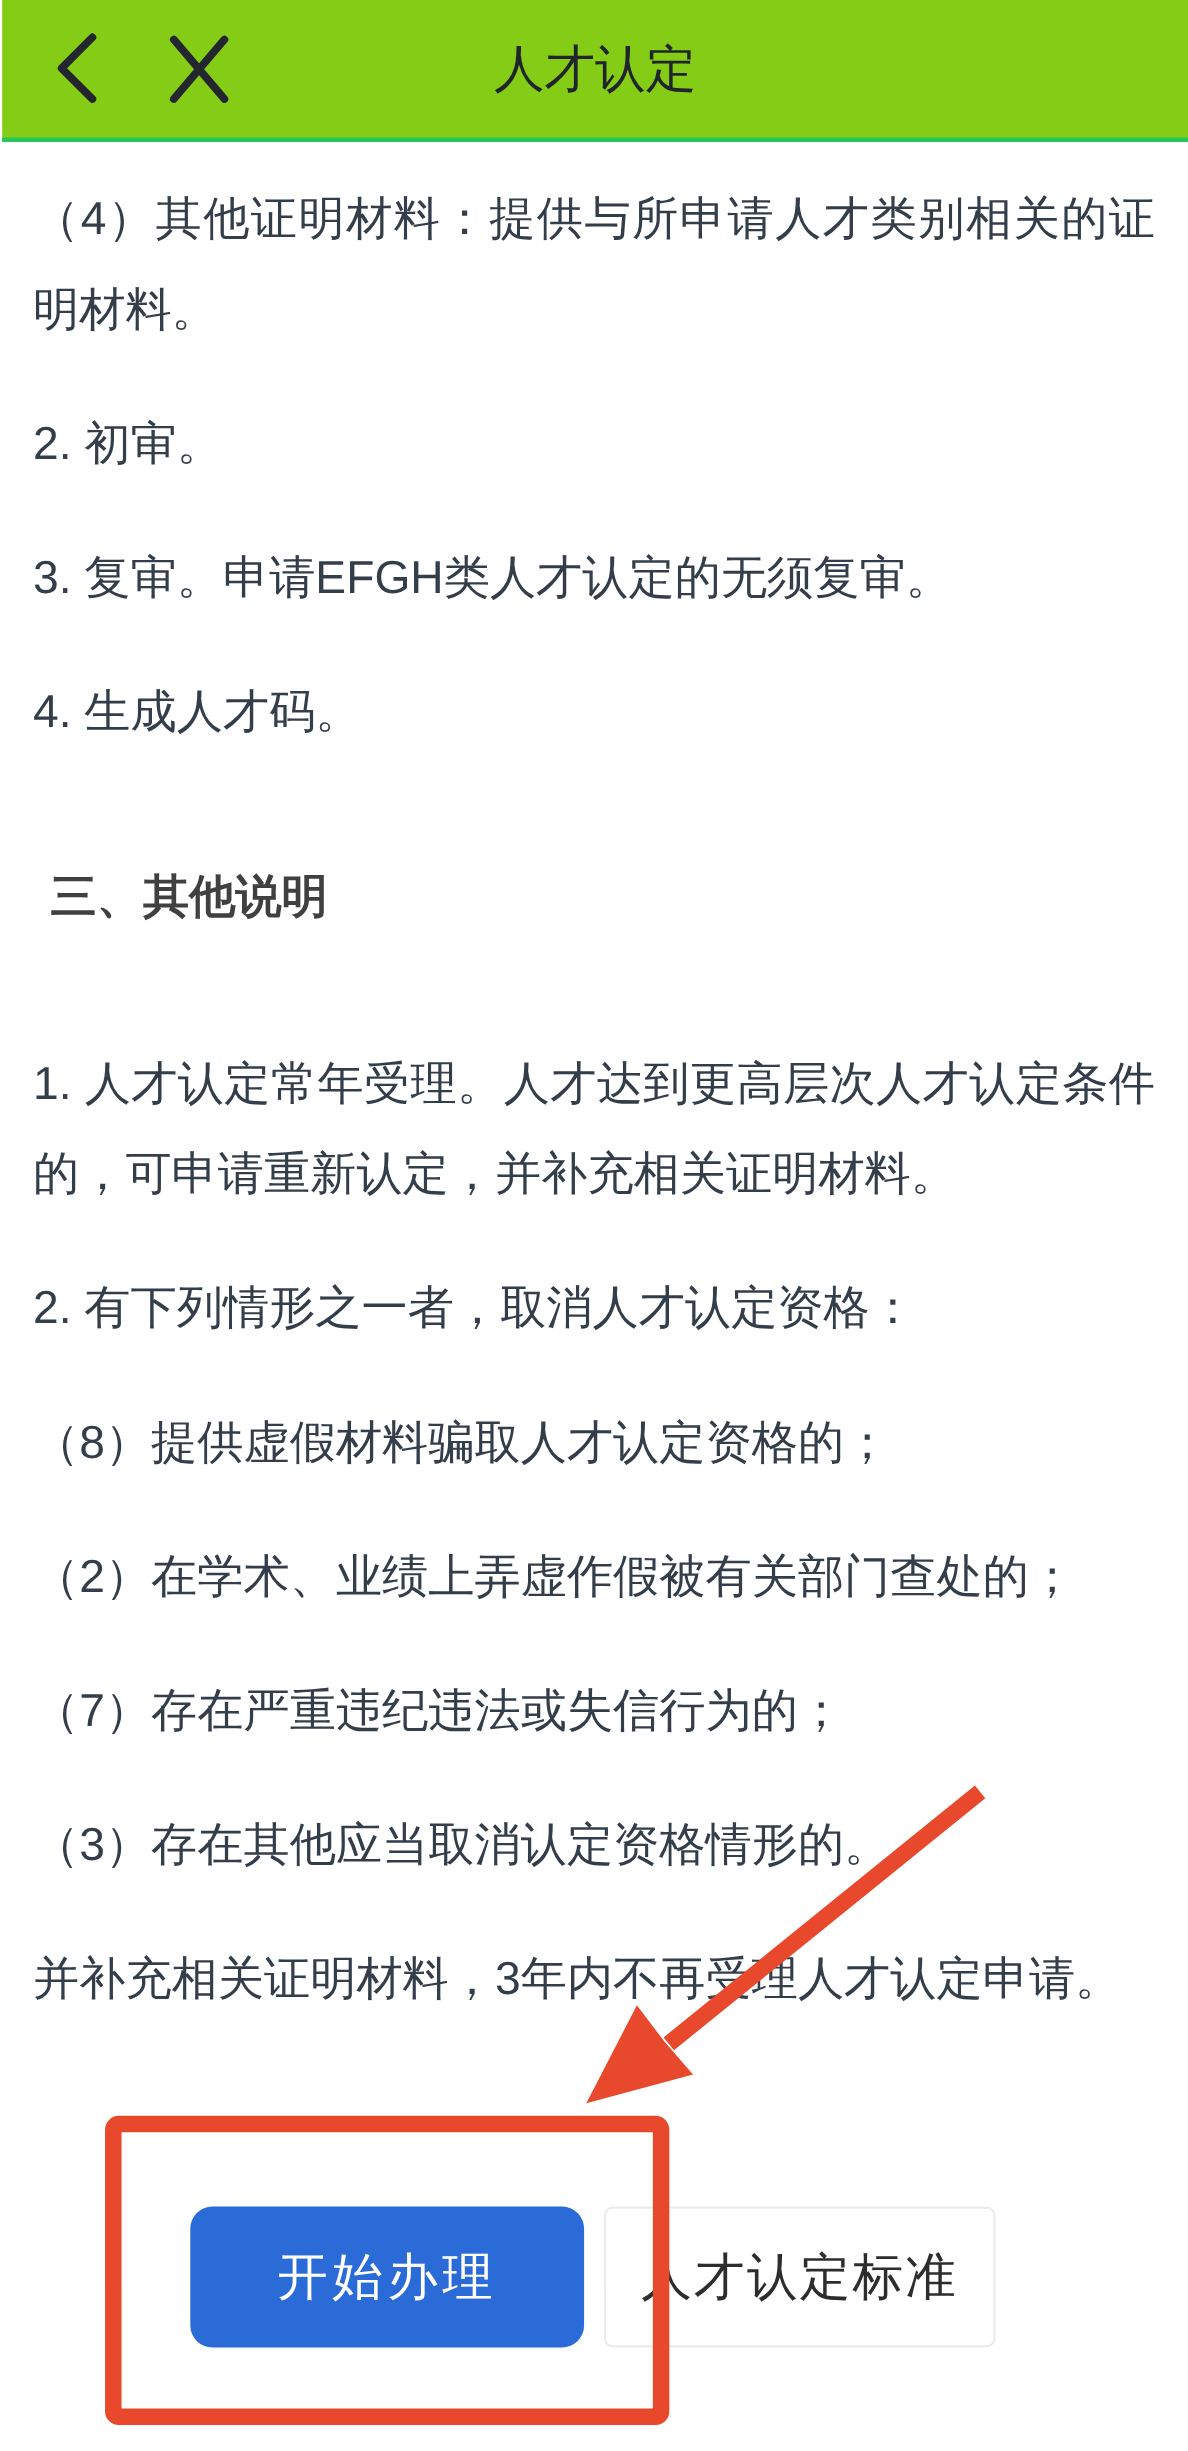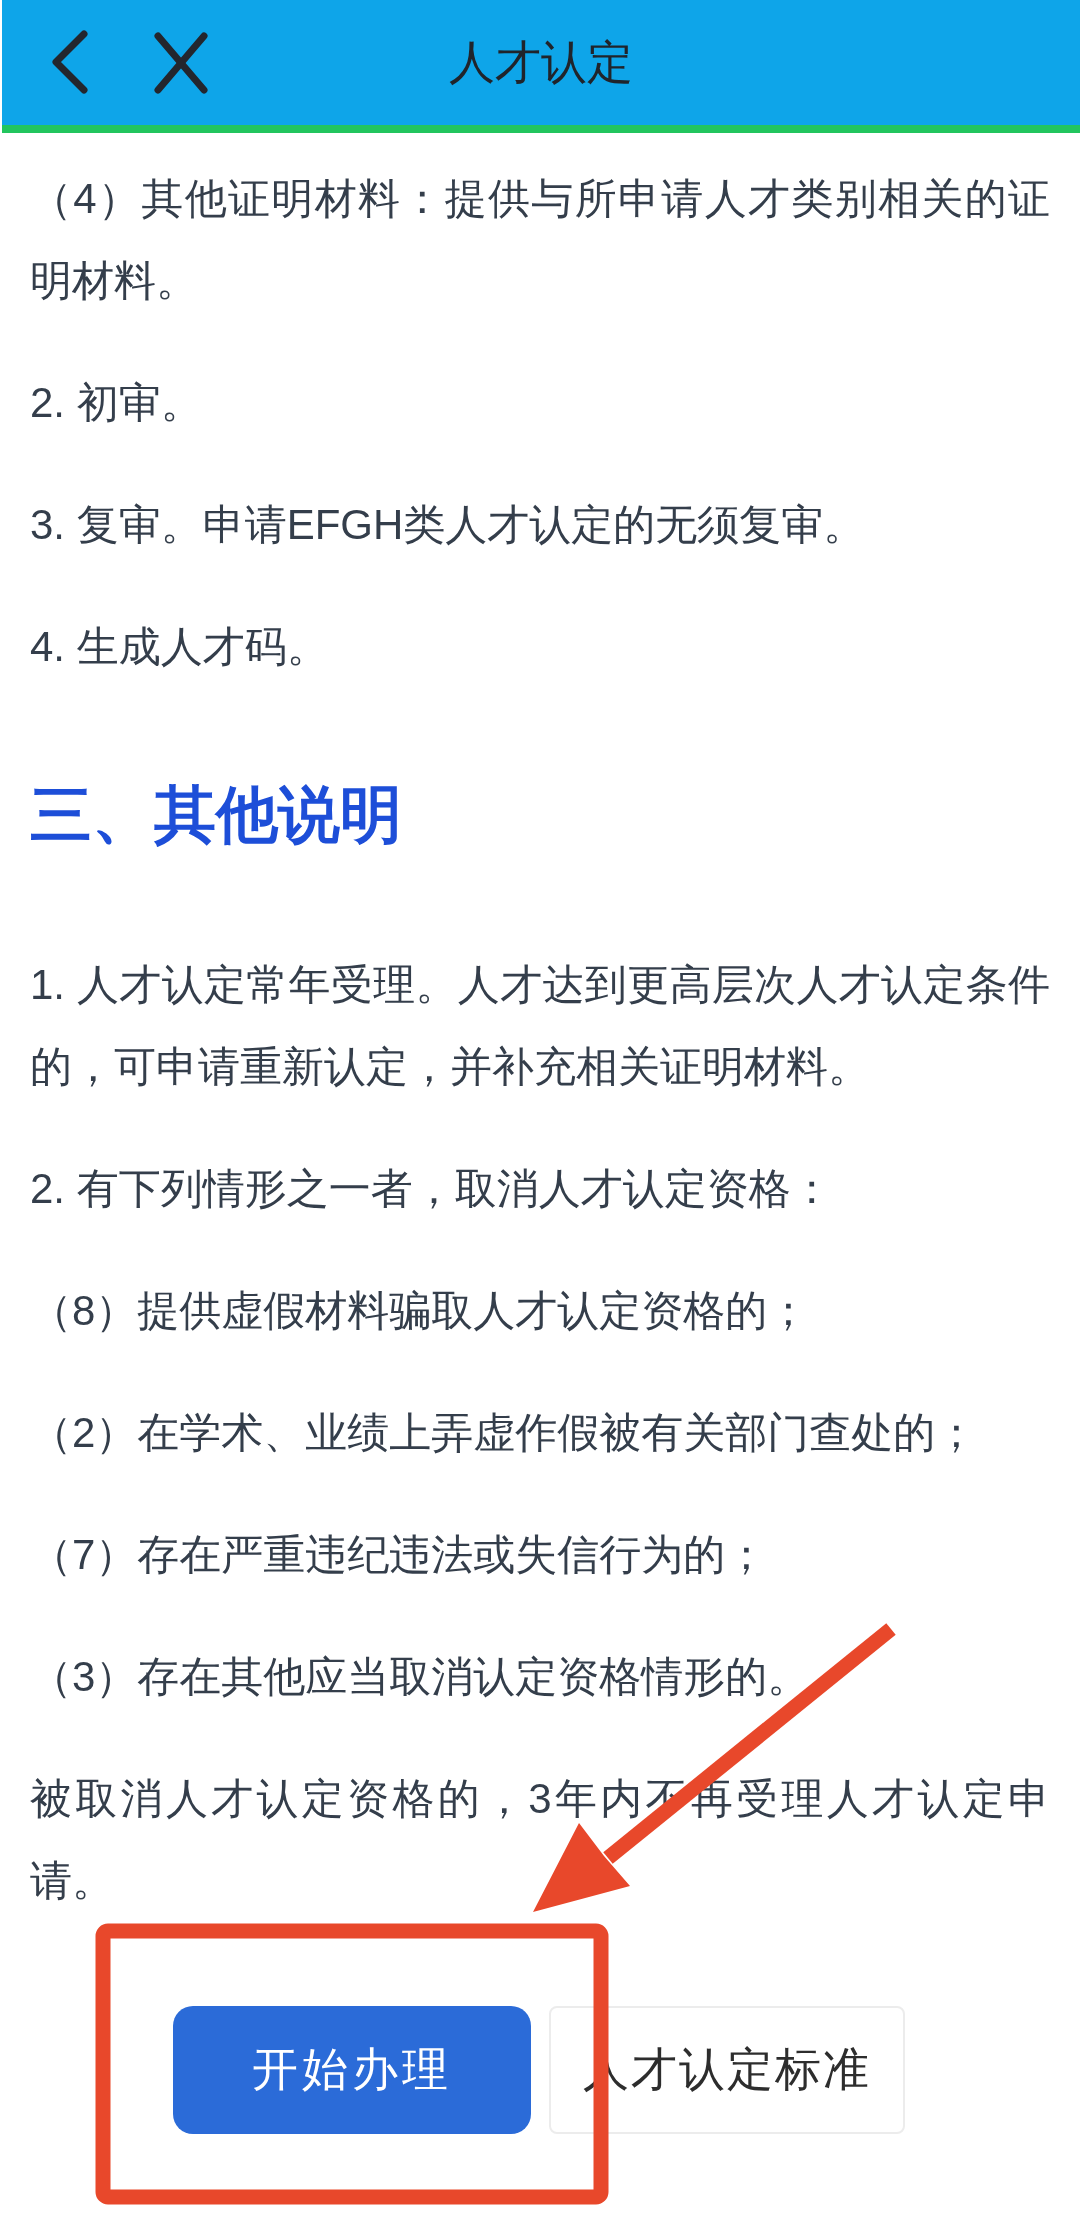--- a/index.html
+++ b/index.html
@@ -9,22 +9,22 @@
     width: 1080px;
     height: 2228px;
     background: #ffffff;
     overflow: hidden;
   }
   
   .header {
     position: absolute;
     top: 0; left: 2px; right: 0;
     height: 125px;
-    background: #0ea5e9;
-    border-bottom: 8px solid #22c55e;
+    background: #84cc16;
+    border-bottom: 4px solid #22c55e;
   }
   .icon-btn {
     position: absolute;
     top: 24px;
     width: 72px; height: 72px;
     background: none;
     border: none;
     padding: 0;
     cursor: pointer;
   }
@@ -51,26 +51,26 @@
     box-sizing: border-box;
   }
   .content p {
     margin: 0 0 40px;
     font-size: 42px;
     line-height: 82px;
     color: #343e4b;
     text-align: justify;
   }
   .content h2 {
-    margin: 0 0 84px;
+    margin: 0 16px 84px;
     padding-top: 42px;
-    font-size: 62px;
+    font-size: 42px;
     line-height: 90px;
     font-weight: 700;
-    color: #1d4ed8;
+    color: #404040;
   }
   
   .btn-primary {
     position: absolute;
     left: 173px; top: 2006px;
     width: 358px; height: 128px;
     background: var(--primary-blue, #2b6bd8);
     color: #ffffff;
     font-family: inherit;
     font-size: 46px;
@@ -136,21 +136,21 @@
     <p>4. 生成人才码。</p>
 
     <h2>三、其他说明</h2>
 
     <p>1. 人才认定常年受理。人才达到更高层次人才认定条件的，可申请重新认定，并补充相关证明材料。</p>
     <p>2. 有下列情形之一者，取消人才认定资格：</p>
     <p>（8）提供虚假材料骗取人才认定资格的；</p>
     <p>（2）在学术、业绩上弄虚作假被有关部门查处的；</p>
     <p>（7）存在严重违纪违法或失信行为的；</p>
     <p>（3）存在其他应当取消认定资格情形的。</p>
-    <p>被取消人才认定资格的，3年内不再受理人才认定申请。</p>
+    <p>并补充相关证明材料，3年内不再受理人才认定申请。</p>
   </main>
 
   <button class="btn-primary">开始办理</button>
   <button class="btn-secondary">人才认定标准</button>
 
   <svg class="annotation" viewBox="0 0 1080 2228">
     <rect class="stroke-red" x="103" y="1931" width="498" height="266" rx="5" stroke-width="15"></rect>
     <line class="stroke-red" x1="891" y1="1629" x2="608" y2="1858" stroke-width="15"></line>
     <polygon class="fill-red" points="533,1912 579,1823 604,1856 630,1886"></polygon>
   </svg>

